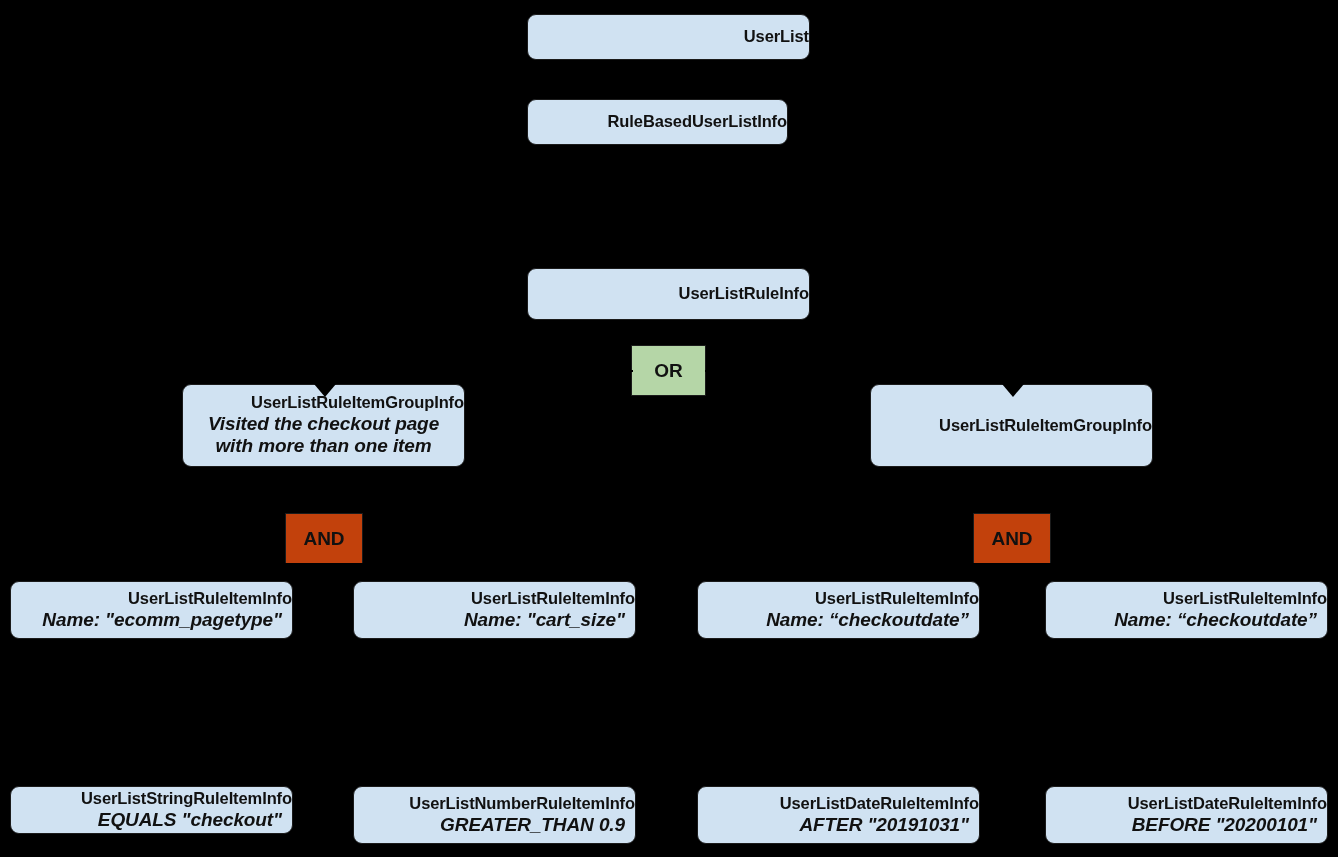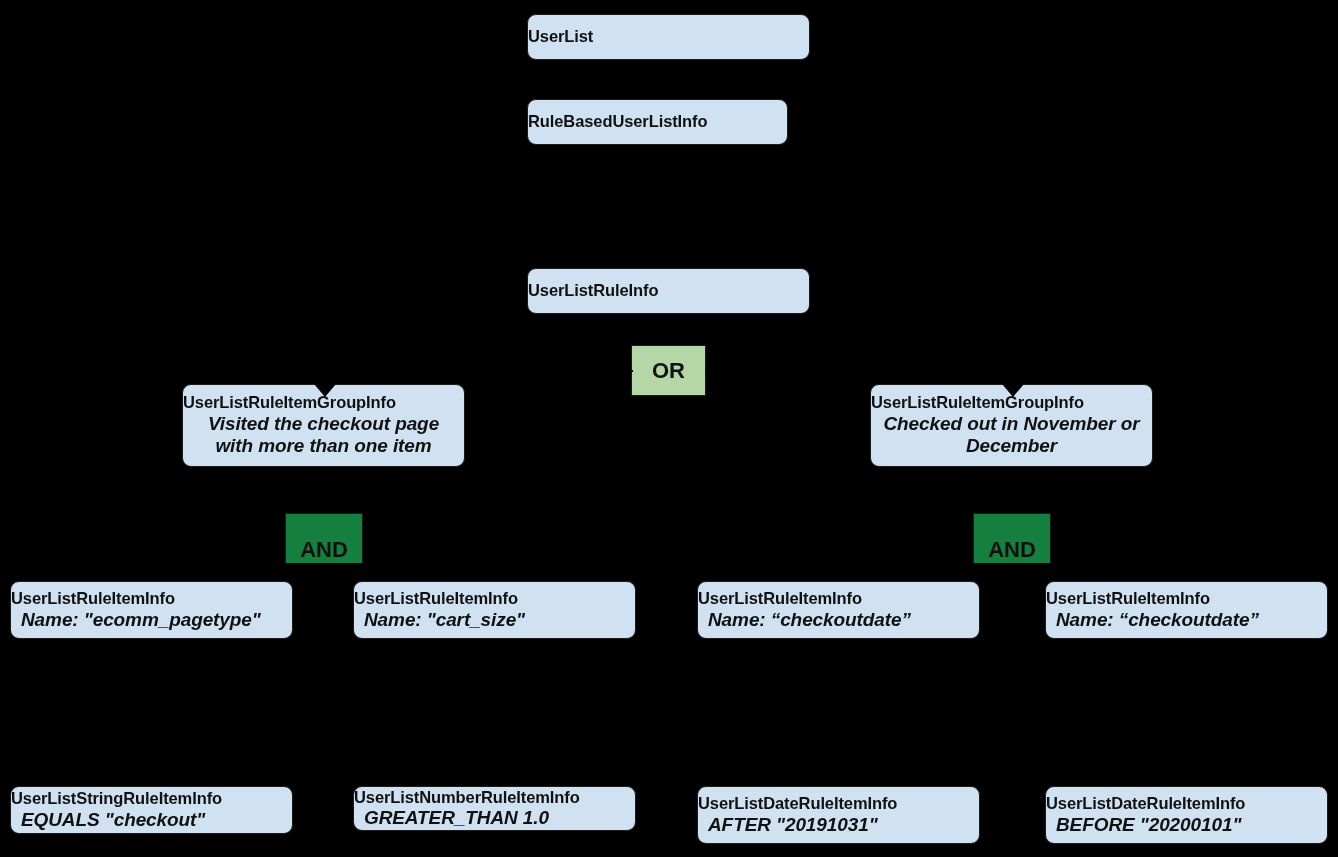--- a/index.html
+++ b/index.html
@@ -12,21 +12,21 @@
 
   
   .node{
     position:absolute;
     box-sizing:border-box;
     background:#d0e2f2;
     border:1.4px solid #1b1b1b;
     border-radius:9px;
     display:flex;
     flex-direction:column;
-    align-items:flex-start;
+    align-items:flex-end;
     justify-content:center;
     text-align:center;
     line-height:1.18;
   }
   .node .title{
     font-weight:bold;
     font-size:16.5px;
     letter-spacing:-0.1px;
     white-space:nowrap;
   }
@@ -40,24 +40,24 @@
   .node.wrap .sub{white-space:normal;}
 
   
   .op{
     position:absolute;
     box-sizing:border-box;
     border:1.4px solid #1b1b1b;
     border-radius:0;
     display:flex;align-items:center;justify-content:center;
     font-weight:bold;
-    font-size:22px;
+    font-size:19px;
   }
   .op.or{background:#b5d6a7;}
-  .op.and{background:#15803d;align-items:flex-end;}
+  .op.and{background:#c2410c;}
 
   
   .notch{
     position:absolute;
     width:0;height:0;
     border-left:11px solid transparent;
     border-right:11px solid transparent;
     border-top:13px solid #000000;
     z-index:5;
   }
@@ -77,41 +77,40 @@
 
   <div class="node" style="left:527px;top:14px;width:283px;height:46px;">
     <span class="title">UserList</span>
   </div>
 
   <div class="node" style="left:527px;top:99px;width:261px;height:46px;">
     <span class="title">RuleBasedUserListInfo</span>
   </div>
 
 
-  <div class="node" style="left:527px;top:268px;width:283px;height:46px;">
+  <div class="node" style="left:527px;top:268px;width:283px;height:52px;">
     <span class="title">UserListRuleInfo</span>
   </div>
 
   <div class="op or" style="left:631px;top:345px;width:75px;height:51px;">
     <span>OR</span>
   </div>
 
   <div class="edge" style="left:323px;top:370px;width:310px;height:2px;"></div>
   <div class="edge" style="left:705px;top:370px;width:306px;height:2px;"></div>
 
   <div class="node wrap" style="left:182px;top:384px;width:283px;height:83px;">
     <div class="notch" style="left:131px;top:-1px;"></div>
     <span class="title">UserListRuleItemGroupInfo</span>
     <span class="sub">Visited the checkout page with more than one item</span>
   </div>
 
   <div class="node wrap" style="left:870px;top:384px;width:283px;height:83px;">
     <div class="notch" style="left:131px;top:-1px;"></div>
     <span class="title">UserListRuleItemGroupInfo</span>
-    <span class="sub">Checked out in November or December</span>
   </div>
 
   <div class="edge" style="left:322px;top:467px;width:2px;height:46px;"></div>
   <div class="edge" style="left:1010px;top:467px;width:2px;height:46px;"></div>
 
   <div class="op and" style="left:285px;top:513px;width:78px;height:51px;">
     <span>AND</span>
   </div>
 
   <div class="op and" style="left:973px;top:513px;width:78px;height:51px;">
@@ -146,23 +145,23 @@
   <div class="edge" style="left:151px;top:639px;width:2px;height:147px;"></div>
   <div class="edge" style="left:494px;top:639px;width:2px;height:147px;"></div>
   <div class="edge" style="left:838px;top:639px;width:2px;height:147px;"></div>
   <div class="edge" style="left:1186px;top:639px;width:2px;height:147px;"></div>
 
   <div class="node" style="left:10px;top:786px;width:283px;height:48px;">
     <span class="title">UserListStringRuleItemInfo</span>
     <span class="sub">EQUALS "checkout"</span>
   </div>
 
-  <div class="node" style="left:353px;top:786px;width:283px;height:45px;">
+  <div class="node" style="left:353px;top:786px;width:283px;height:58px;">
     <span class="title">UserListNumberRuleItemInfo</span>
-    <span class="sub">GREATER_THAN 1.0</span>
+    <span class="sub">GREATER_THAN 0.9</span>
   </div>
 
   <div class="node" style="left:697px;top:786px;width:283px;height:58px;">
     <span class="title">UserListDateRuleItemInfo</span>
     <span class="sub">AFTER "20191031"</span>
   </div>
 
   <div class="node" style="left:1045px;top:786px;width:283px;height:58px;">
     <span class="title">UserListDateRuleItemInfo</span>
     <span class="sub">BEFORE "20200101"</span>

